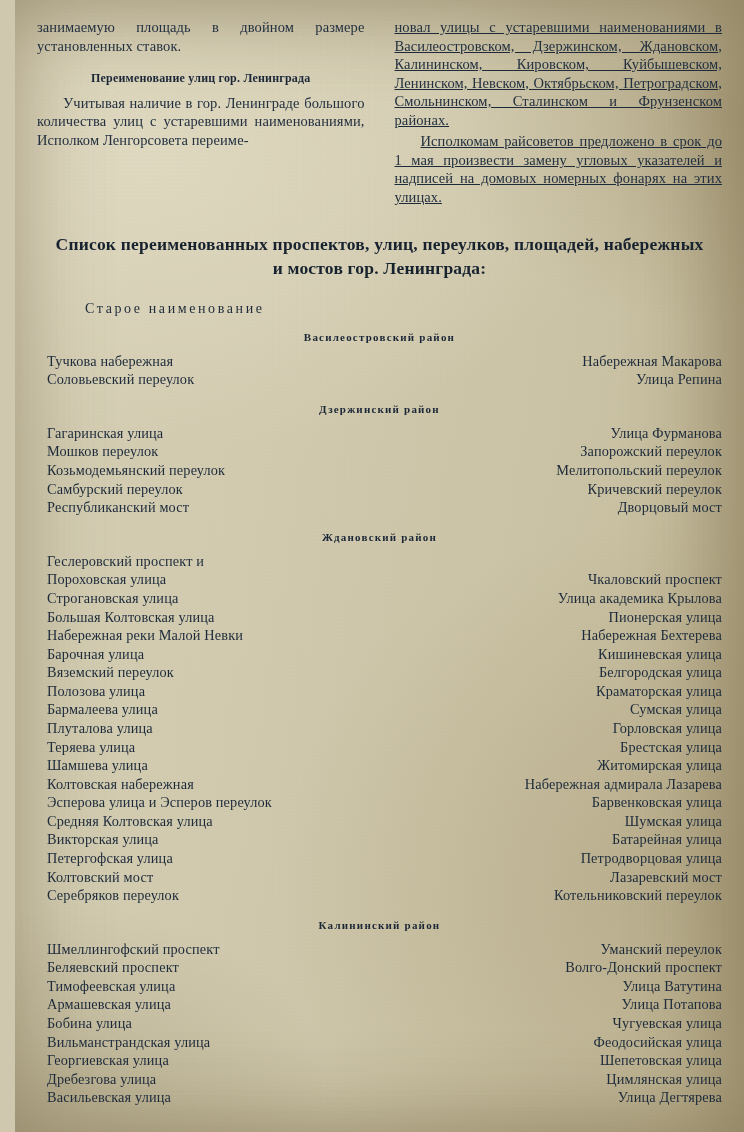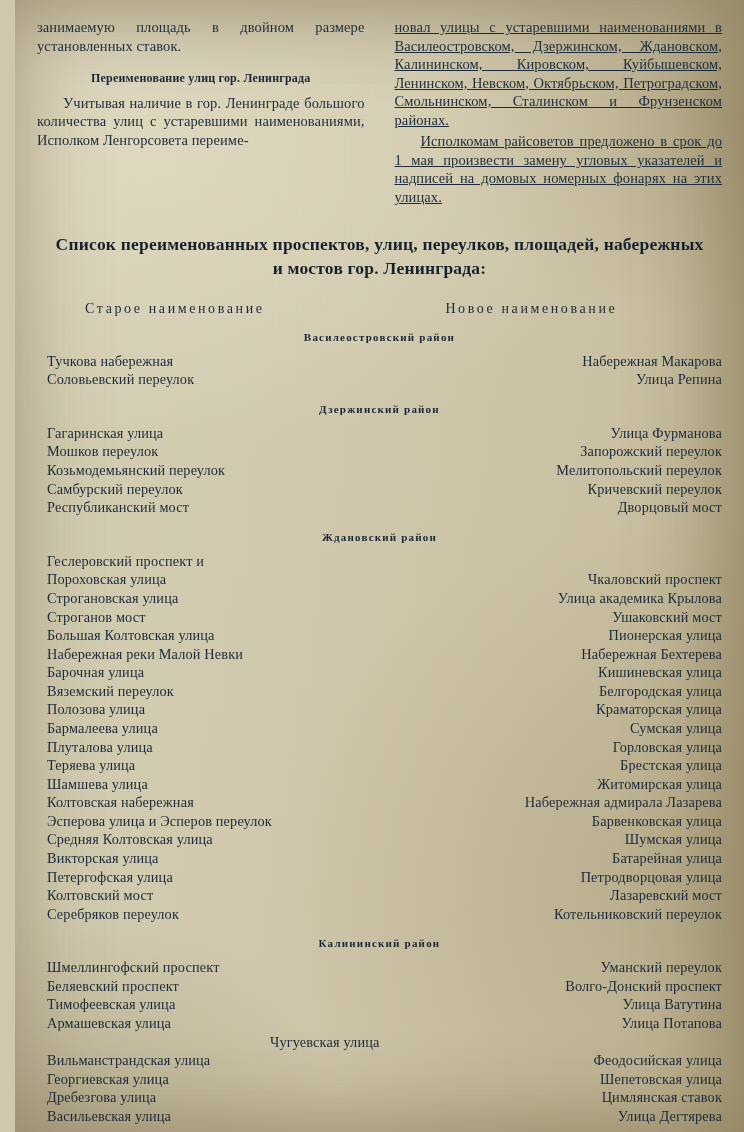--- a/index.html
+++ b/index.html
@@ -158,21 +158,20 @@
       <div class="col right">
         <p class="body-text">новал улицы с устаревшими наименованиями в Василеостровском, Дзержинском, Ждановском, Калининском, Кировском, Куйбышевском, Ленинском, Невском, Октябрьском, Петроградском, Смольнинском, Сталинском и Фрунзенском районах.</p>
         <p class="body-text indent">Исполкомам райсоветов предложено в срок до 1 мая произвести замену угловых указателей и надписей на домовых номерных фонарях на этих улицах.</p>
       </div>
     </div>
 
     <div class="main-head">Список переименованных проспектов, улиц, переулков, площадей, набережных и мостов гор. Ленинграда:</div>
 
     <div class="col-captions">
       <div class="cap-old">Старое наименование</div>
-      <div class="cap-new">Новое наименование</div>
     </div>
 
     <div id="districts">
         <div class="district">
           <div class="district-name">Василеостровский район</div>
           <div class="pair-list">
             <div class="pair">
               <div class="old">Тучкова набережная</div>
               <div class="new">Набережная Макарова</div>
             </div>
@@ -216,24 +215,20 @@
             </div>
             <div class="pair">
               <div class="old">Пороховская улица</div>
               <div class="new">Чкаловский проспект</div>
             </div>
             <div class="pair">
               <div class="old">Строгановская улица</div>
               <div class="new">Улица академика Крылова</div>
             </div>
             <div class="pair">
-              <div class="old">Строганов мост</div>
-              <div class="new">Ушаковский мост</div>
-            </div>
-            <div class="pair">
               <div class="old">Большая Колтовская улица</div>
               <div class="new">Пионерская улица</div>
             </div>
             <div class="pair">
               <div class="old">Набережная реки Малой Невки</div>
               <div class="new">Набережная Бехтерева</div>
             </div>
             <div class="pair">
               <div class="old">Барочная улица</div>
               <div class="new">Кишиневская улица</div>
@@ -305,33 +300,34 @@
             </div>
             <div class="pair">
               <div class="old">Тимофеевская улица</div>
               <div class="new">Улица Ватутина</div>
             </div>
             <div class="pair">
               <div class="old">Армашевская улица</div>
               <div class="new">Улица Потапова</div>
             </div>
             <div class="pair">
+              <div class="old">Бобина улица</div>
               <div class="new">Чугуевская улица</div>
             </div>
             <div class="pair">
               <div class="old">Вильманстрандская улица</div>
               <div class="new">Феодосийская улица</div>
             </div>
             <div class="pair">
               <div class="old">Георгиевская улица</div>
               <div class="new">Шепетовская улица</div>
             </div>
             <div class="pair">
               <div class="old">Дребезгова улица</div>
-              <div class="new">Цимлянская ставок</div>
+              <div class="new">Цимлянская улица</div>
             </div>
             <div class="pair">
               <div class="old">Васильевская улица</div>
               <div class="new">Улица Дегтярева</div>
             </div>
           </div>
         </div>
       </div>
 
   </div>

